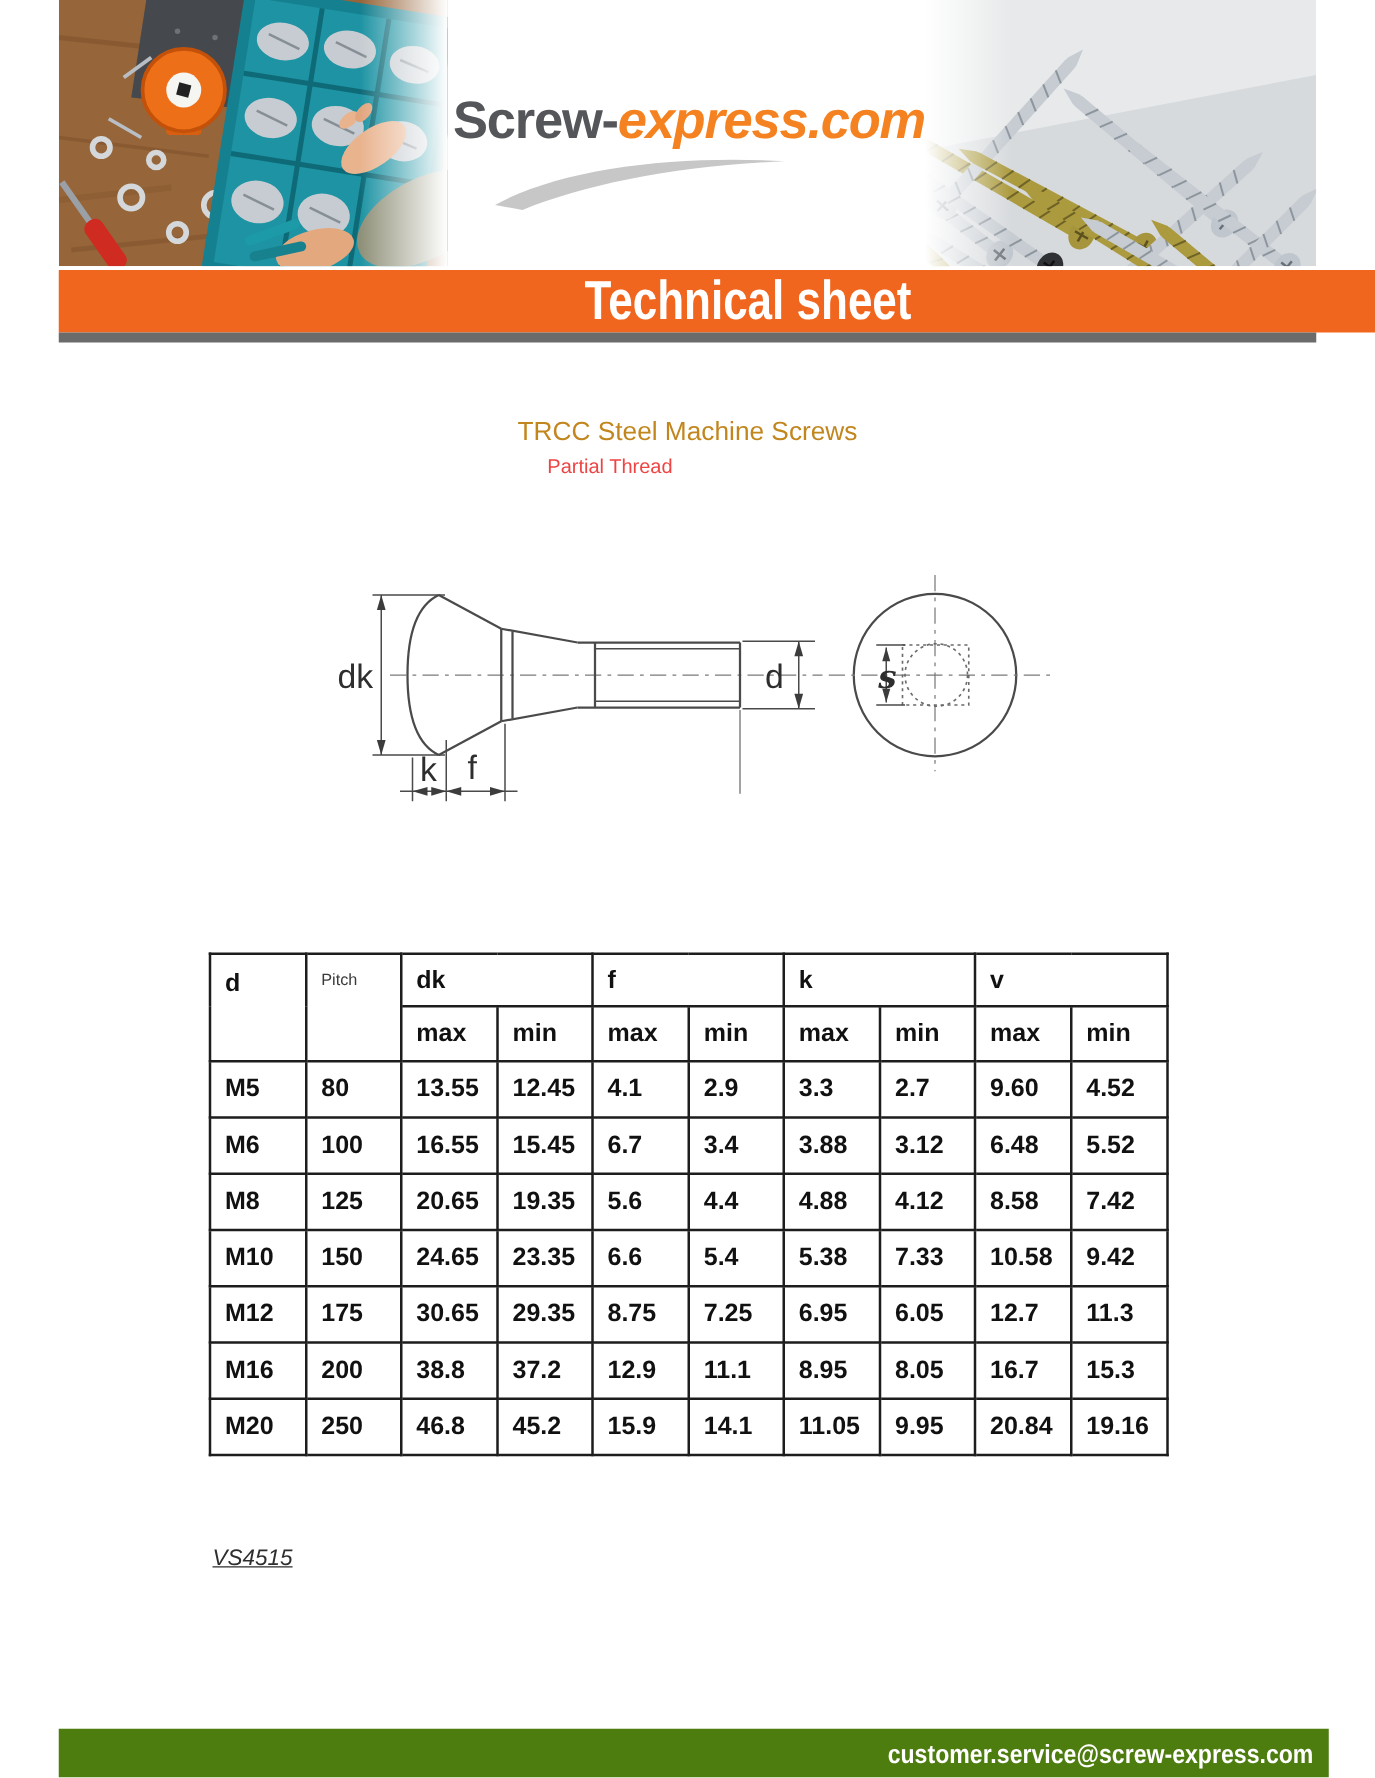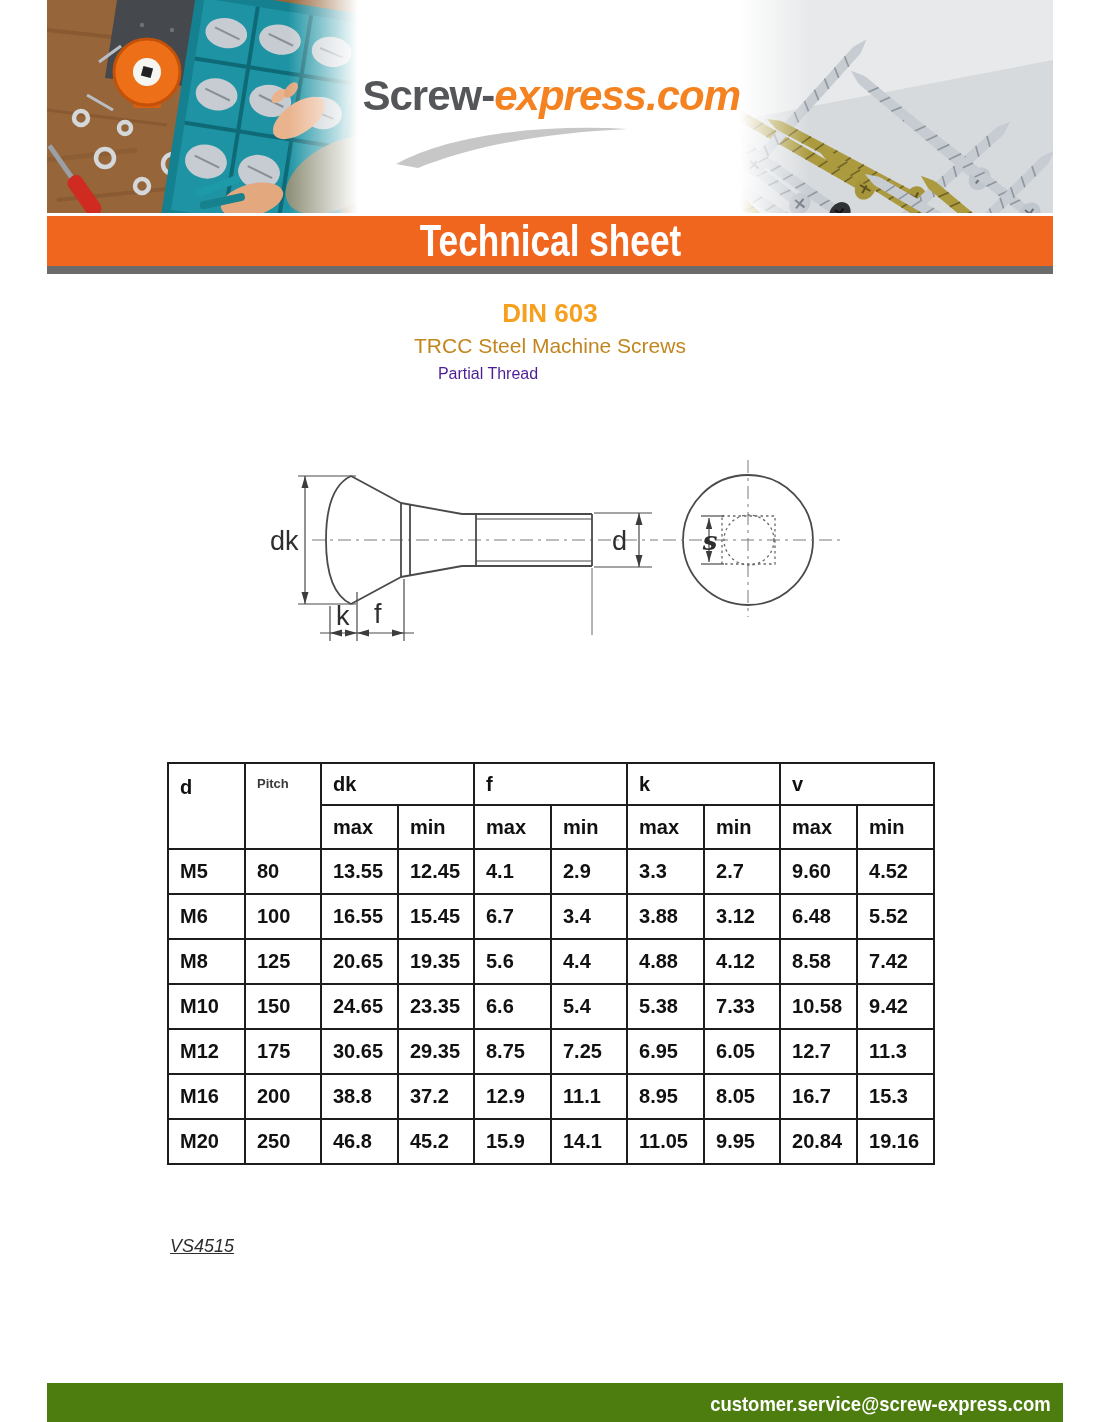--- a/index.html
+++ b/index.html
@@ -15,31 +15,31 @@
   .fade-right { position:absolute; top:0; right:0; width:70px; height:213px;
     background:linear-gradient(to right, rgba(255,255,255,0), #ffffff); }
   .fade-left  { position:absolute; top:0; left:0;  width:70px; height:213px;
     background:linear-gradient(to left, rgba(255,255,255,0), #ffffff); }
   .logo { position:absolute; left:360px; top:72px; width:380px; text-align:right;
     font-size:42px; font-weight:bold; letter-spacing:-1px; white-space:nowrap; }
   .logo .p1 { color:#55565a; }
   .logo .p2 { color:#f58220; font-style:italic; }
   .swoosh { position:absolute; left:388px; top:118px; }
   .banner { position:absolute; left:47px; top:216px; width:1006px; height:50px;
-    background:#f1661f; display:flex; align-items:center; justify-content:center; }
+    background:#f1661f; display:flex; align-items:center; justify-content:center;padding-left:48px; }
   .banner-text { color:#ffffff; font-weight:bold; font-size:44px; letter-spacing:0px;
     transform:scaleX(0.8); transform-origin:center; white-space:nowrap; }
   .gray-strip { position:absolute; left:47px; top:266px; width:1006px; height:8px; background:#6b6b6b; }
   
   .din { position:absolute; left:0; top:298px; width:1100px; text-align:center;
     color:#f6a01e; font-size:26px; font-weight:bold; }
   .sub1 { position:absolute; left:0; top:334px; width:1100px; text-align:center;
     color:#c2861e; font-size:21px; font-weight:500; }
   .sub2 { position:absolute; left:0; top:365px; width:976px; text-align:center;
-    color:#4c1d95; font-size:16px; font-weight:500; }
+    color:#ef4444; font-size:16px; font-weight:500; }
   
   .diagram { position:absolute; left:260px; top:445px; width:600px; height:220px; }
   .diagram svg { display:block; width:600px; height:220px; }
   .dline { stroke:#4a4a4a; stroke-width:1.8; fill:none; }
   .thin  { stroke:#6a6a6a; stroke-width:1;   fill:none; }
   .dim   { stroke:#4a4a4a; stroke-width:1.2; fill:none; }
   .cl    { stroke:#7a7a7a; stroke-width:1; fill:none; stroke-dasharray:13 5 3 5; }
   .dot   { stroke:#6a6a6a; stroke-width:1.3; fill:none; stroke-dasharray:2.5 3; }
   .ah    { fill:#3c3c3c; stroke:none; }
   .dlabel { font-family:"Liberation Sans", sans-serif; font-size:27px; fill:#2e2e2e; font-weight:500; }
@@ -47,21 +47,21 @@
   
   .spec { position:absolute; left:167px; top:762px; }
   table { border-collapse:collapse; table-layout:fixed; width:766px; }
   table, th, td { border:2px solid #1d1d1d; }
   th, td { padding:0 0 0 11px; text-align:left; color:#111111;
     font-size:20px; font-weight:bold; font-family:"Liberation Sans", sans-serif; }
   thead tr:nth-child(1) th { height:40px; }
   thead tr:nth-child(2) th { height:42px; }
   tbody tr td { height:43px; }
   th.span2 { vertical-align:top; padding-top:12px; }
-  th.pitch { font-size:13px; font-weight:bold; color:#3a3a3a; }
+  th.pitch { font-size:13px; font-weight:normal; color:#3a3a3a; }
   
   .doccode { position:absolute; left:170px; top:1236px; font-style:italic;
     font-size:18px; color:#2e2e2e;text-decoration:underline; }
   .footer { position:absolute; left:47px; top:1383px; width:1016px; height:41px;
     background:#4d7c0f; display:flex; align-items:center; justify-content:flex-end; }
   .footer-text { color:#ffffff; font-weight:bold; font-size:21px; padding-right:14px;
     transform:scaleX(0.88); transform-origin:right center; white-space:nowrap;
     text-decoration:none; cursor:pointer; }
 </style>
 </head>
@@ -408,21 +408,20 @@
   </div>
   <svg class="swoosh" width="260" height="52">
     <path d="M 8,46 C 62,16 155,6 240,11 C 152,15 82,29 30,50 Z" fill="#c7c7c7"></path>
   </svg>
 
   <div class="banner">
     <div class="banner-text">Technical sheet</div>
   </div>
   <div class="gray-strip"></div>
 
-  <div class="din">DIN 603</div>
   <div class="sub1">TRCC Steel Machine Screws</div>
   <div class="sub2">Partial Thread</div>
 
   <div class="diagram">
     <svg viewBox="0 0 600 220">
 
       <line class="cl" x1="52" y1="95" x2="398" y2="95"></line>
 
       <path class="dline" d="M 91,31 C 72,40 66,66 66,95 C 66,124 72,150 91,159"></path>
       <line class="dline" x1="91" y1="31" x2="141" y2="58"></line>

